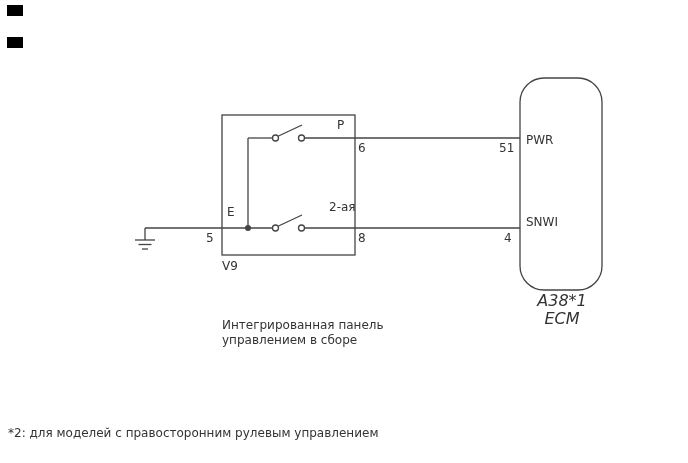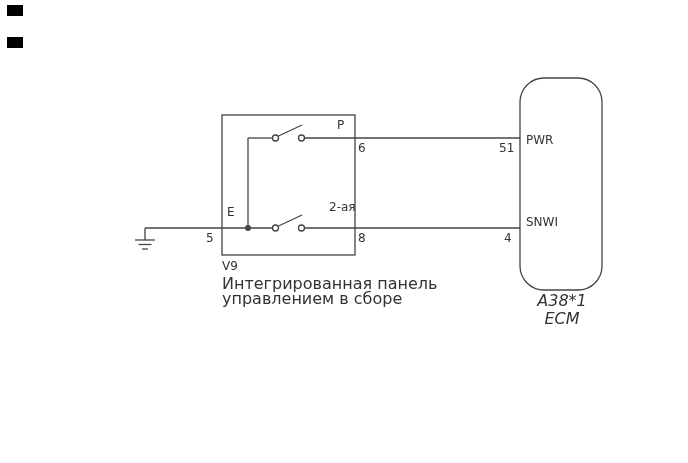--- a/index.html
+++ b/index.html
@@ -4,21 +4,21 @@
 <style>
   html,body{margin:0;padding:0;}
   body{
     width:688px;height:463px;background:#ffffff;
     font-family:"DejaVu Sans","Liberation Sans",sans-serif;
     color:#333;position:relative;overflow:hidden;
   }
   .canvas{position:absolute;left:0;top:0;width:688px;height:463px;}
   .lbl{position:absolute;font-size:12px;line-height:13px;white-space:nowrap;color:#333;}
   .marker{position:absolute;width:16px;height:11px;background:#000;}
-  .caption{position:absolute;font-size:16px;line-height:15px;color:#333;}
+  .caption{position:absolute;font-size:12px;line-height:15px;color:#333;margin-top:42px;}
   .ecm-labels{position:absolute;left:520px;top:292px;width:84px;text-align:center;}
   .ecm-labels .row{font-size:16px;line-height:18px;color:#333;font-style:italic;}
   .footnote{position:absolute;left:8px;font-size:12px;color:#333;white-space:nowrap;}
   svg{position:absolute;left:0;top:0;}
   svg line, svg path, svg rect, svg circle{stroke:#444;stroke-width:1.3;fill:none;}
   svg circle.dot{fill:#444;stroke:none;}
   svg circle.contact{fill:#fff;}
 </style>
 </head>
 <body>
@@ -85,14 +85,15 @@
   <div class="caption" style="left:222px;top:276px;">
     <div>Интегрированная панель</div>
     <div>управлением в сборе</div>
   </div>
 
   <div class="ecm-labels">
     <div class="row">A38*1</div>
     <div class="row">ECM</div>
   </div>
 
+  <div class="footnote" style="top:426px;">*2: для моделей с правосторонним рулевым управлением</div>
 
 </div>
 
 </body></html>

